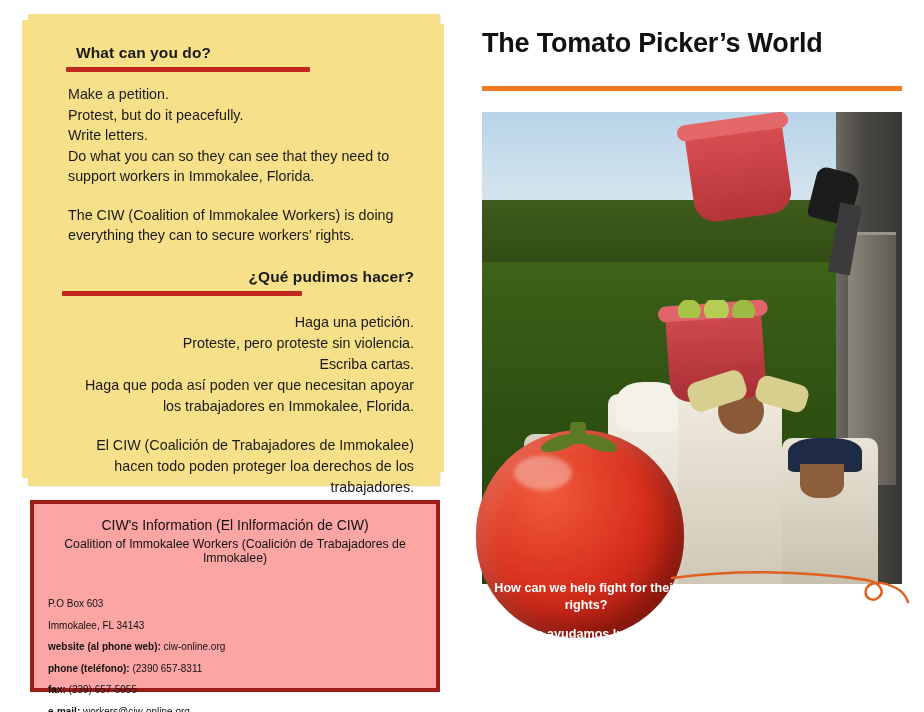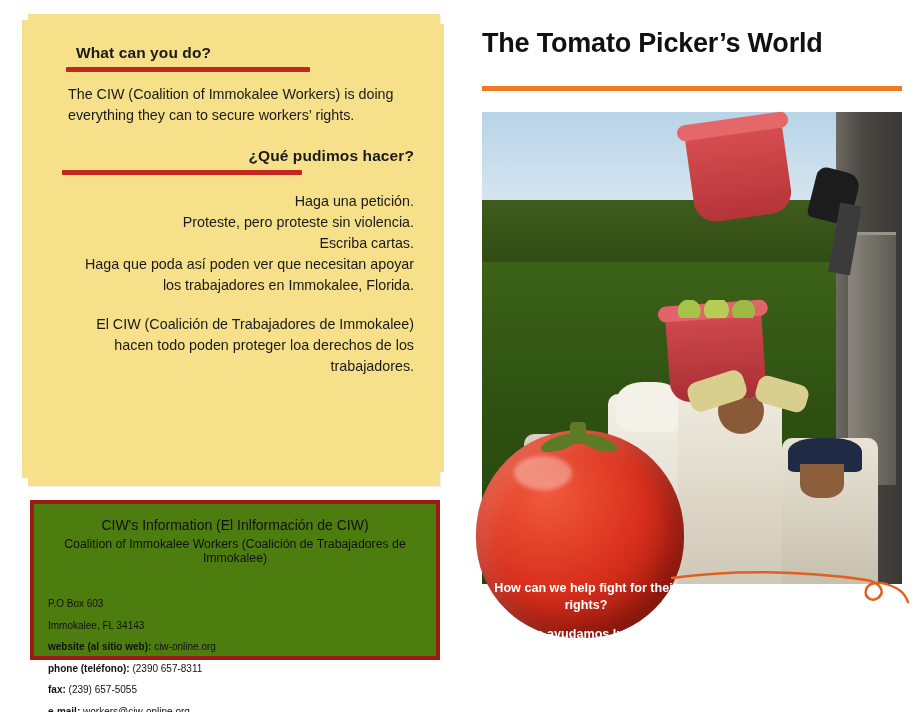--- a/index.html
+++ b/index.html
@@ -101,24 +101,24 @@
   .body-es p { margin: 16px 0 18px 0; }
 
   .es-block { margin-top: 22px; text-align: right; }
 
   
   .info-box {
     position: absolute;
     left: 30px;
     top: 500px;
     width: 410px;
-    height: 160px;
+    height: 192px;
     border: 4px solid #9c1b17;
     box-sizing: border-box;
-    background: #4d7c0f;
+    background: #fca5a5;
   }
   .info-title {
     text-align: center;
     font-size: 14px;
     color: #111;
     margin-top: 13px;
   }
   .info-sub {
     text-align: center;
     font-size: 12.3px;
@@ -322,20 +322,24 @@
 
 <div class="left-col">
 
   <div class="yellow-panel">
     <div class="panel-inner">
 
       <div class="head-en">What can you do?</div>
       <div class="rule"></div>
 
       <div class="body-en">
+        <p style="white-space:pre-line">Make a petition.
+Protest, but do it peacefully.
+Write letters.
+Do what you can so they can see that they need to support workers in Immokalee, Florida.</p>
         <p>The CIW (Coalition of Immokalee Workers) is doing everything they can to secure workers’ rights.</p>
       </div>
 
       <div class="es-block">
         <div class="head-es">¿Qué pudimos hacer?</div>
         <div class="rule es"></div>
 
         <div class="body-es">
           <p style="white-space:pre-line">Haga una petición.
 Proteste, pero proteste sin violencia.
@@ -348,21 +352,21 @@
     </div>
   </div>
 
   <div class="info-box">
     <div class="info-title">CIW's Information (El Inlformación de CIW)</div>
     <div class="info-sub">Coalition of Immokalee Workers (Coalición de Trabajadores de Immokalee)</div>
     <div class="info-lines">
       <div>P.O Box 603</div>
       <div>Immokalee, FL 34143</div>
       <div>
-        <span class="lbl">website (al sitio web):</span>
+        <span class="lbl">website (al phone web):</span>
         <span>ciw-online.org</span>
       </div>
       <div>
         <span class="lbl">phone (teléfono):</span>
         <span>(2390 657-8311</span>
       </div>
       <div>
         <span class="lbl">fax:</span>
         <span>(239) 657-5055</span>
       </div>

